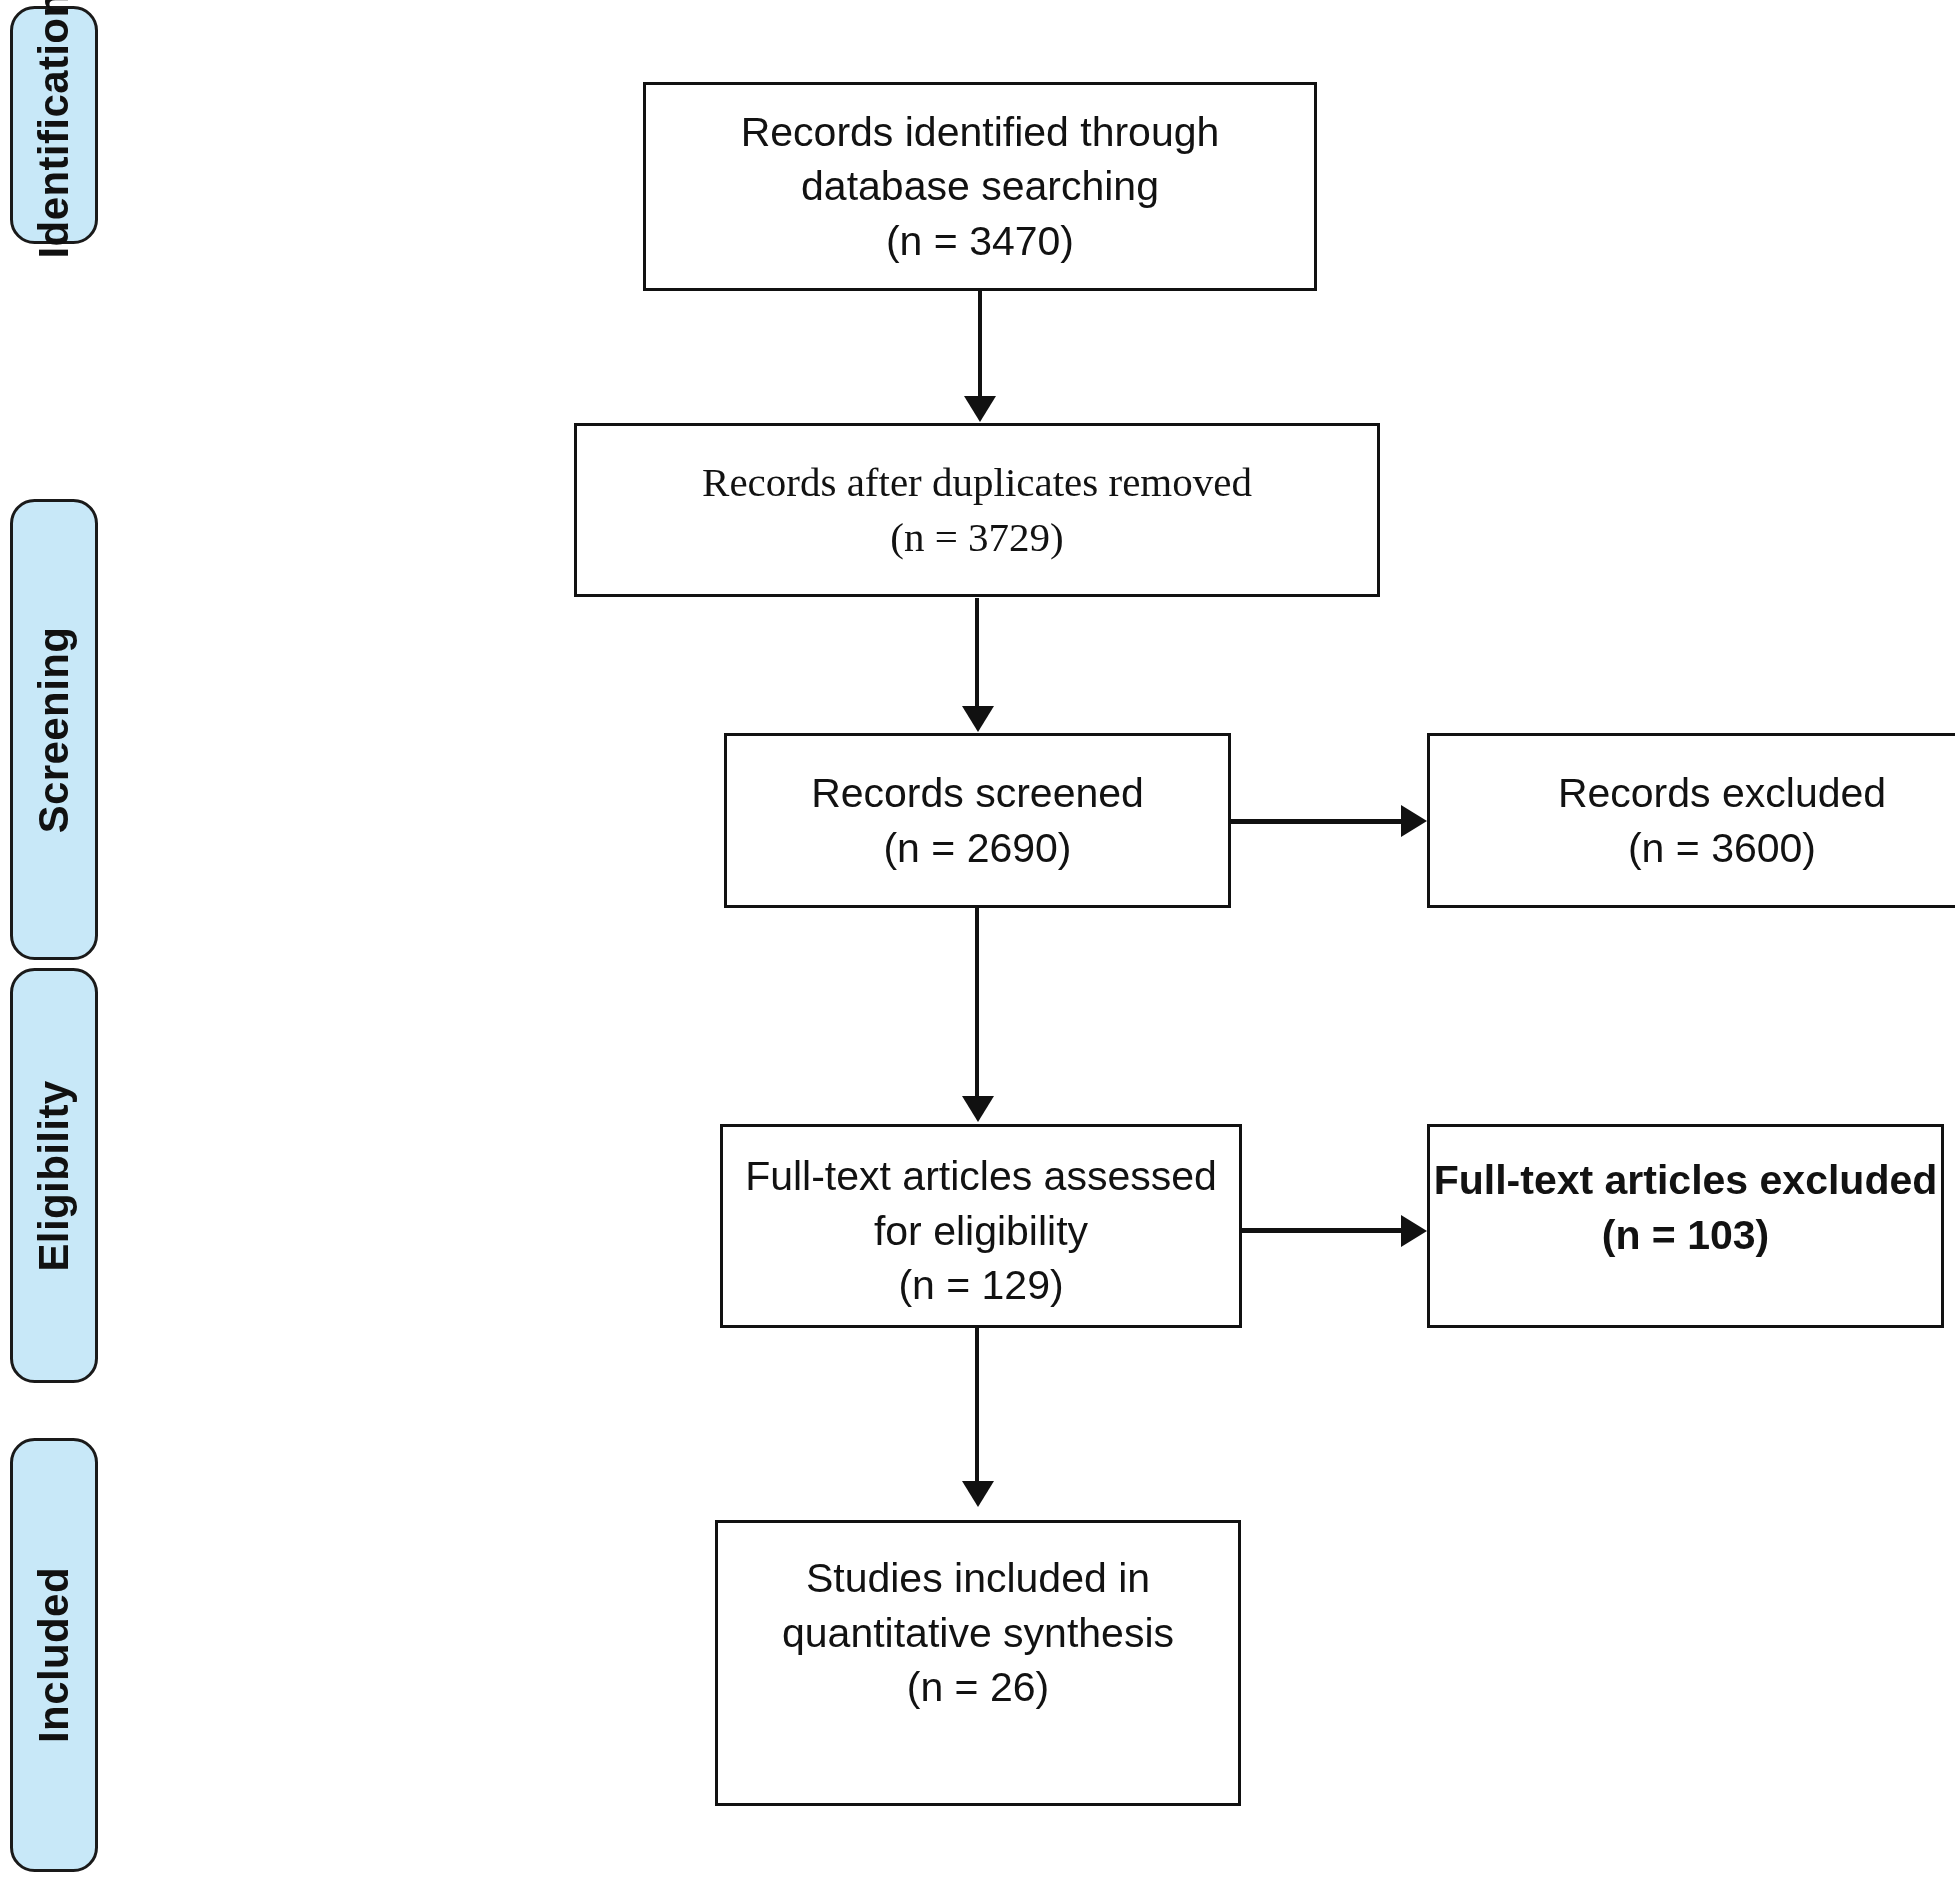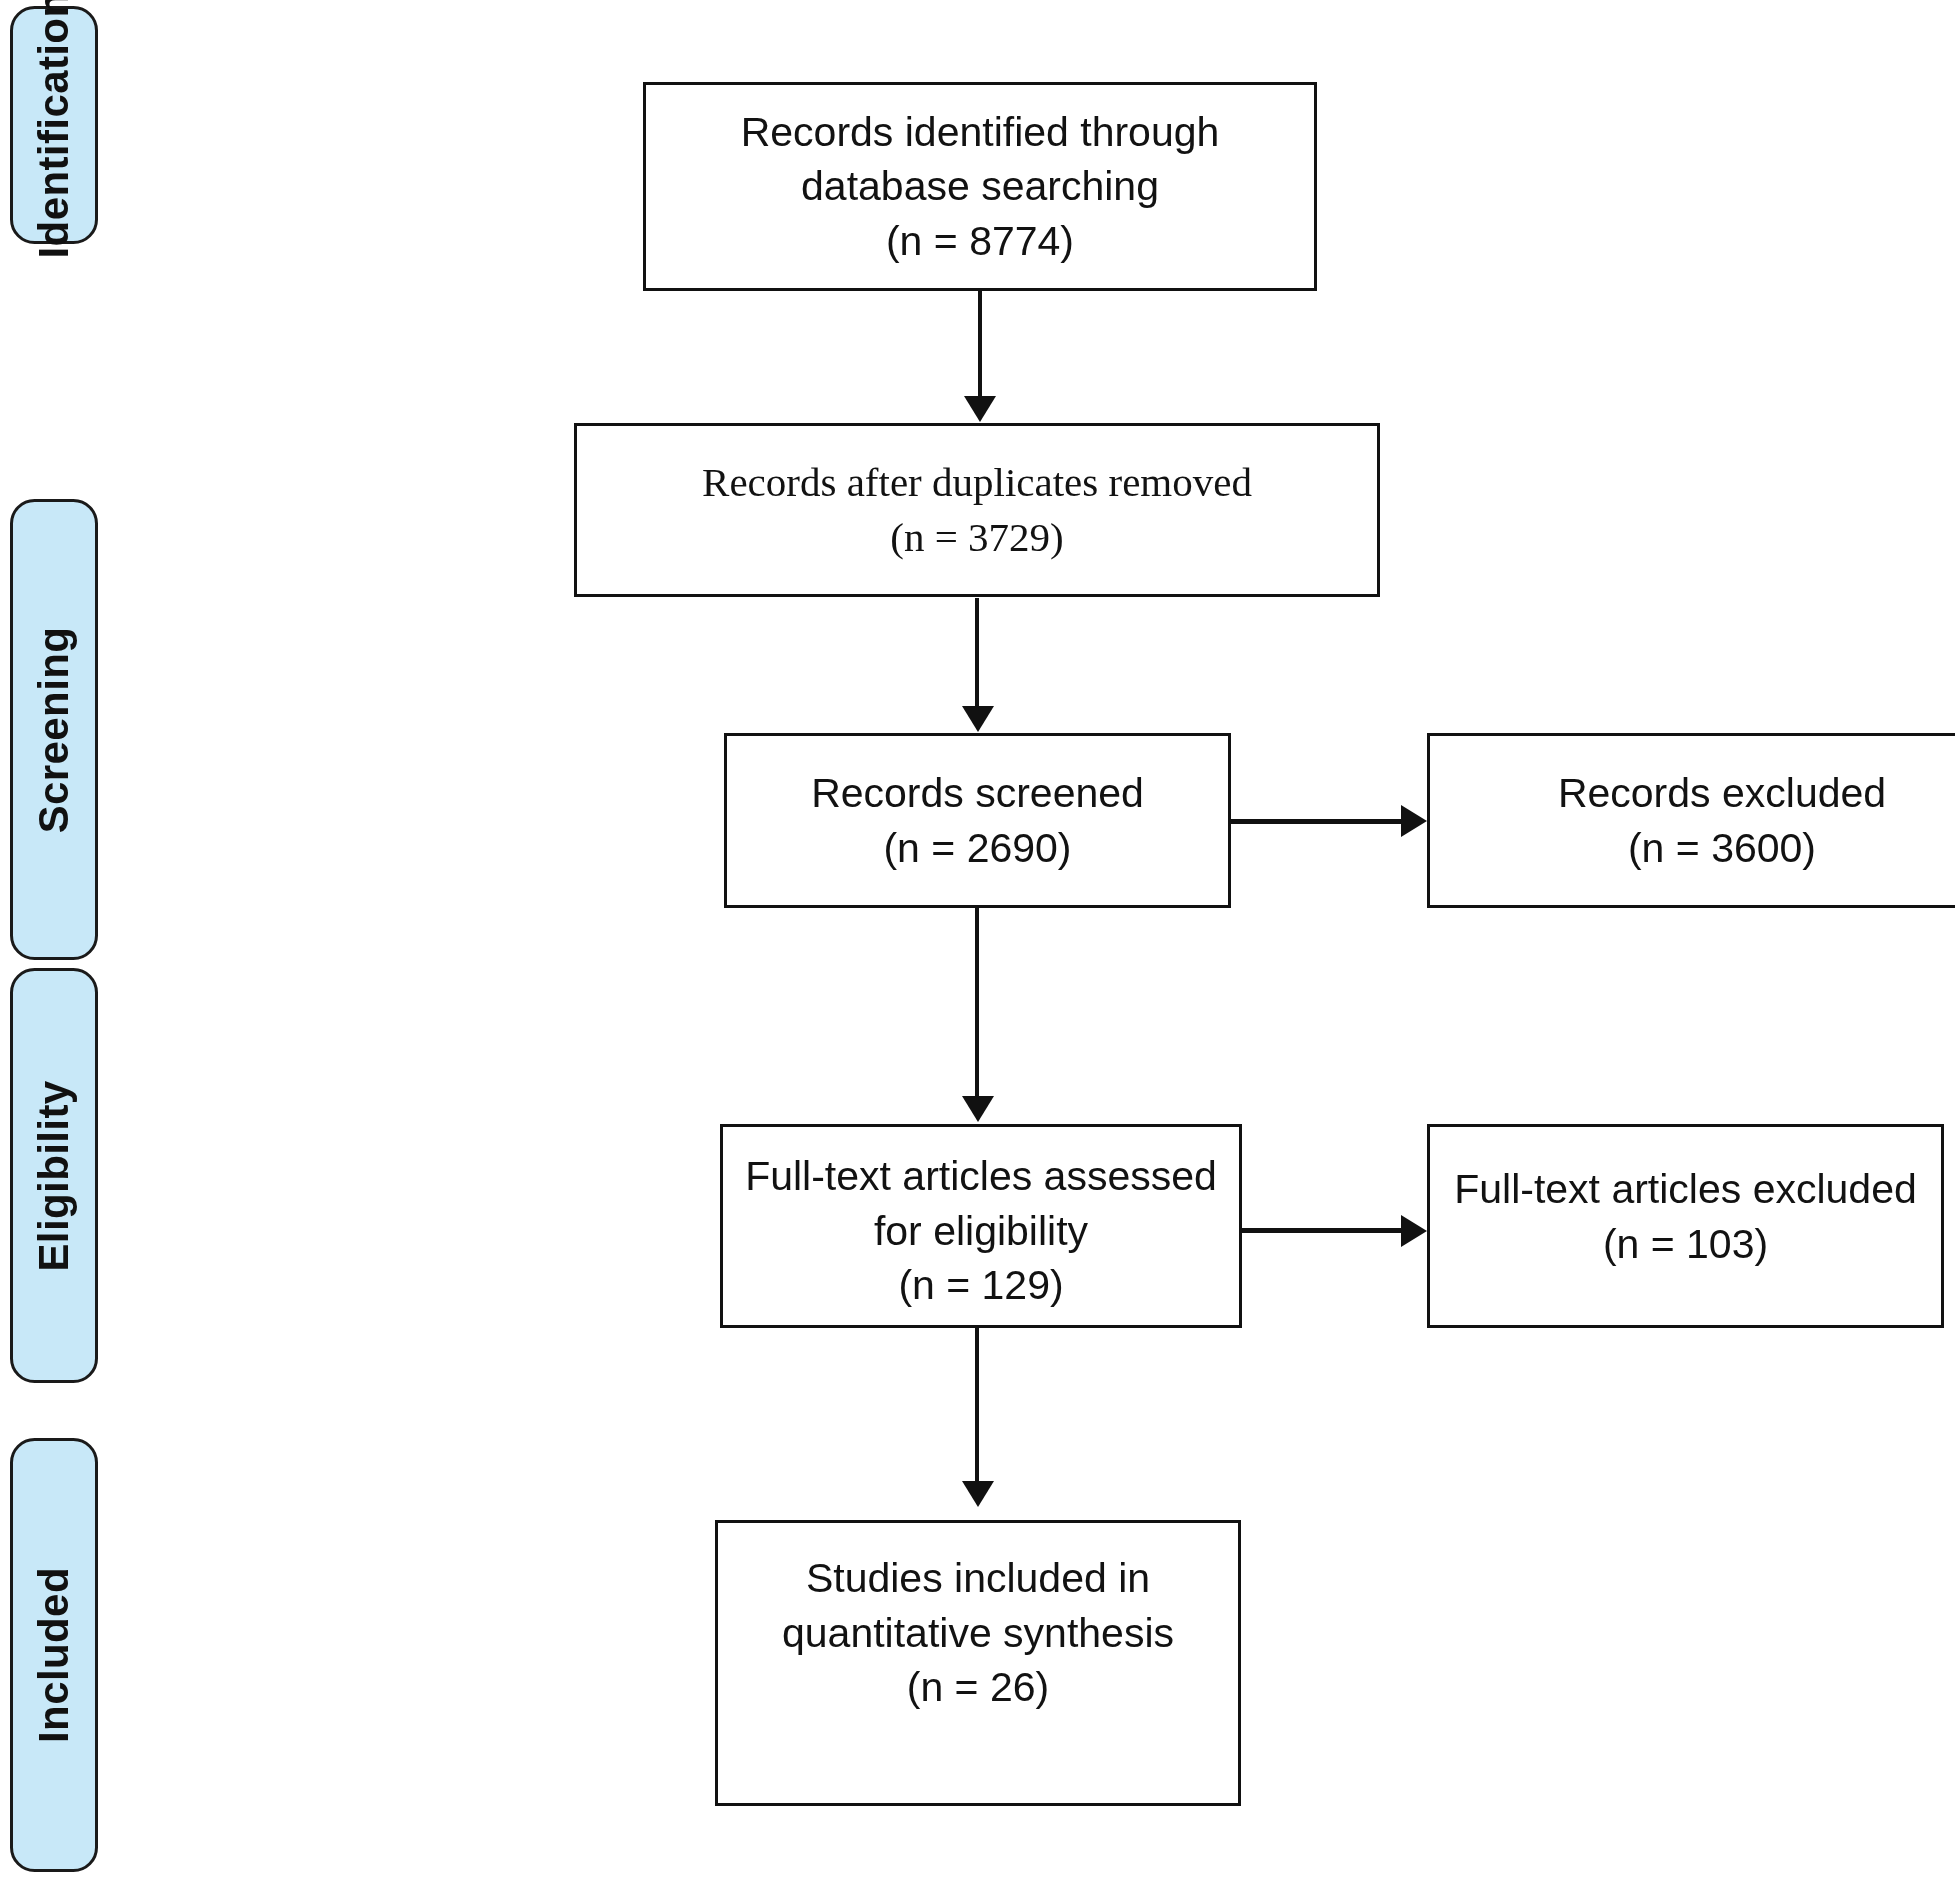--- a/index.html
+++ b/index.html
@@ -102,21 +102,21 @@
     <span class="stage-text">Eligibility</span>
   </div>
 
   <div class="stage-label" style="left:10px; top:1438px; width:88px; height:434px;">
     <span class="stage-text">Included</span>
   </div>
 
   <div class="flow-box" style="left:643px; top:82px; width:674px; height:209px; justify-content:center;">
     <div class="box-text">Records identified through
 database searching
-(n = 8774)</div>
+(n = 3470)</div>
   </div>
 
   <div class="v-line" style="left:978px; top:290px; height:107px;"></div>
   <div class="arrow-down" style="left:964px; top:396px;"></div>
 
   <div class="flow-box" style="left:574px; top:423px; width:806px; height:174px; justify-content:center;font-family:Liberation Serif, serif;">
     <div class="box-text">Records after duplicates removed
 (n = 3729)</div>
   </div>
 
@@ -141,21 +141,21 @@
 
   <div class="flow-box" style="left:720px; top:1124px; width:522px; height:204px; padding-top:22px;">
     <div class="box-text">Full-text articles assessed
 for eligibility
 (n = 129)</div>
   </div>
 
   <div class="h-line" style="left:1241px; top:1228px; width:163px;"></div>
   <div class="arrow-right" style="left:1401px; top:1215px;"></div>
 
-  <div class="flow-box" style="left:1427px; top:1124px; width:517px; height:204px; padding-top:35px;">
+  <div class="flow-box" style="left:1427px; top:1124px; width:517px; height:204px; padding-top:26px;font-weight:bold;">
     <div class="box-text">Full-text articles excluded
 (n = 103)</div>
   </div>
 
   <div class="v-line" style="left:975px; top:1327px; height:155px;"></div>
   <div class="arrow-down" style="left:962px; top:1481px;"></div>
 
   <div class="flow-box" style="left:715px; top:1520px; width:526px; height:286px; padding-top:28px;">
     <div class="box-text">Studies included in
 quantitative synthesis

